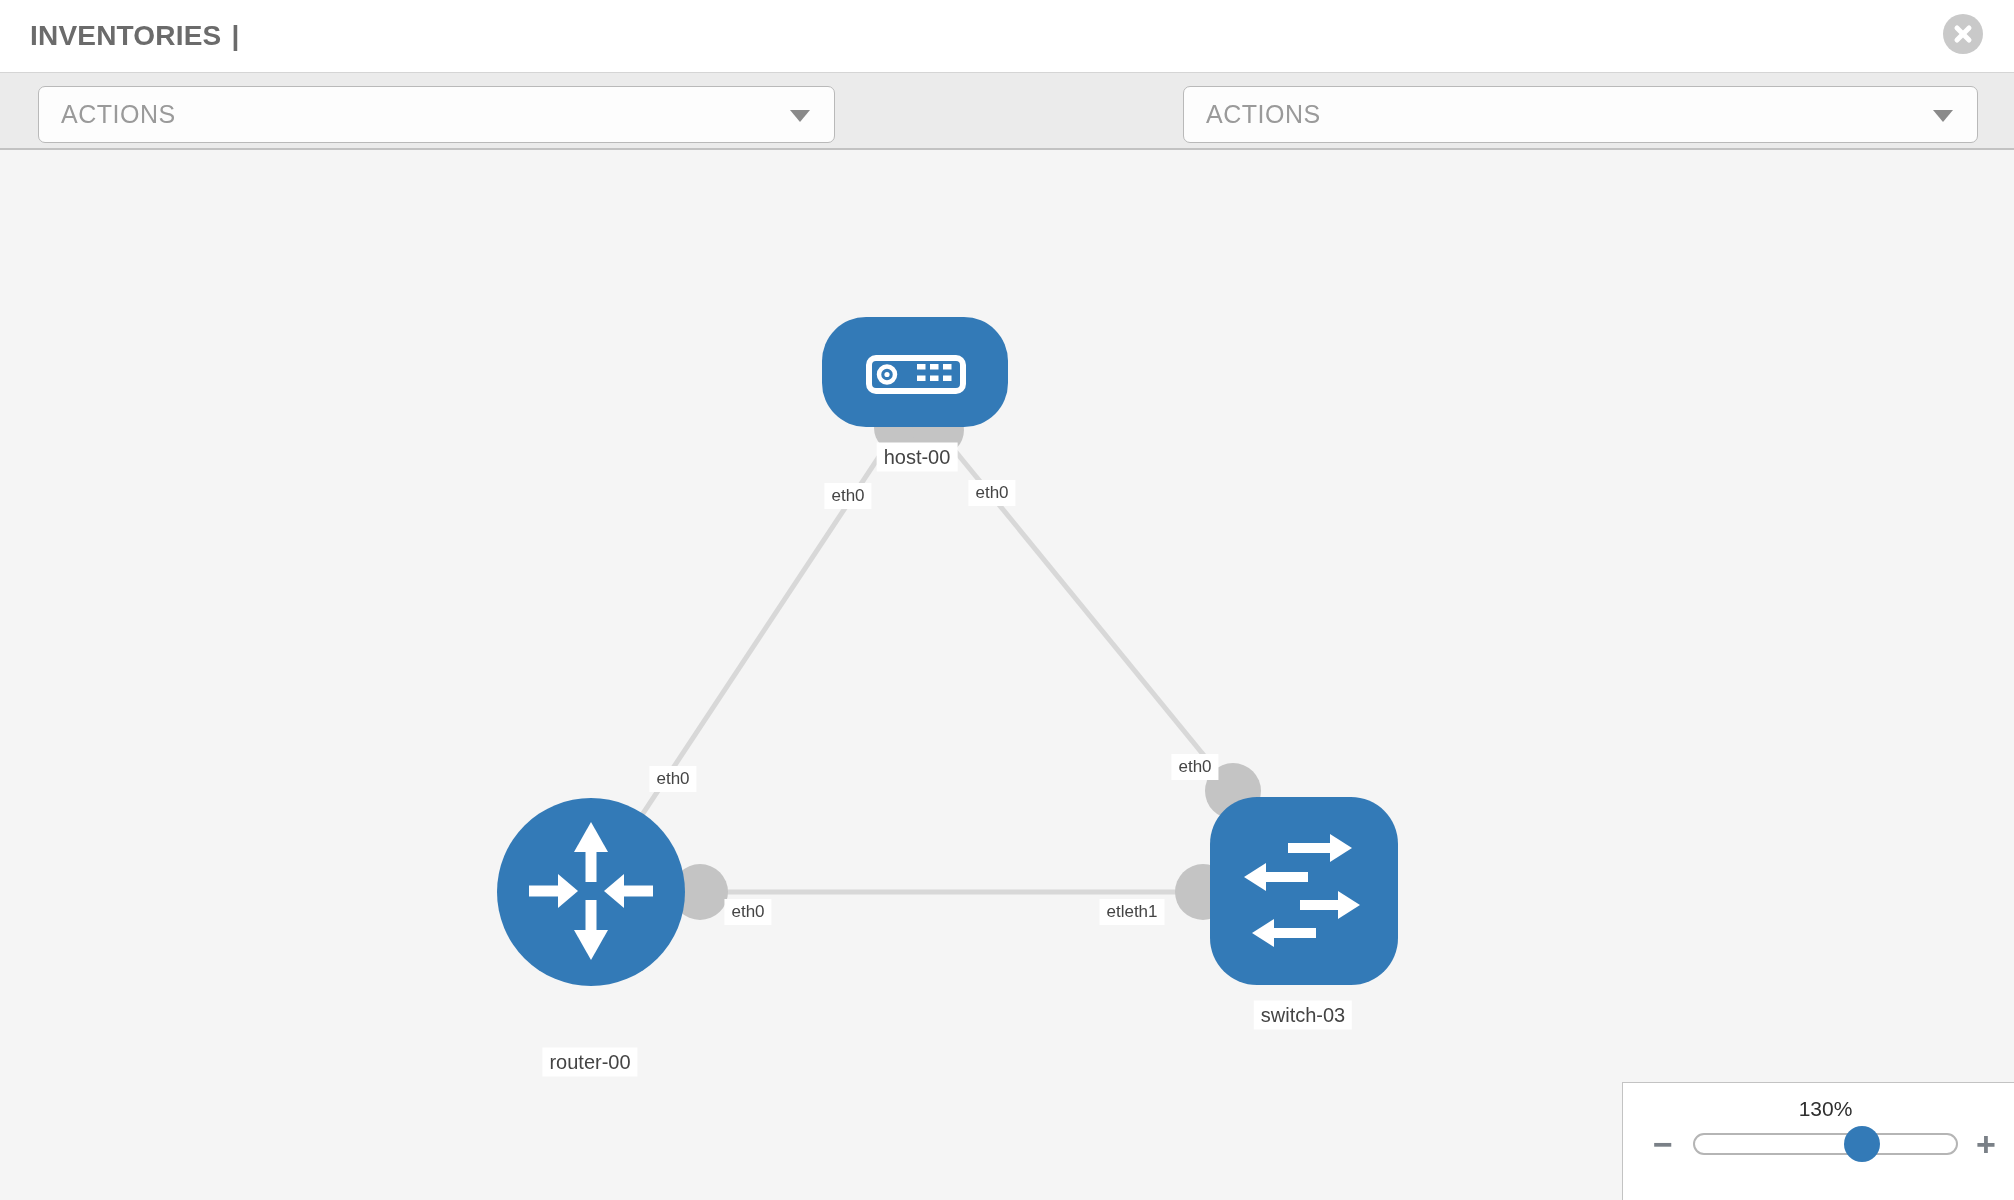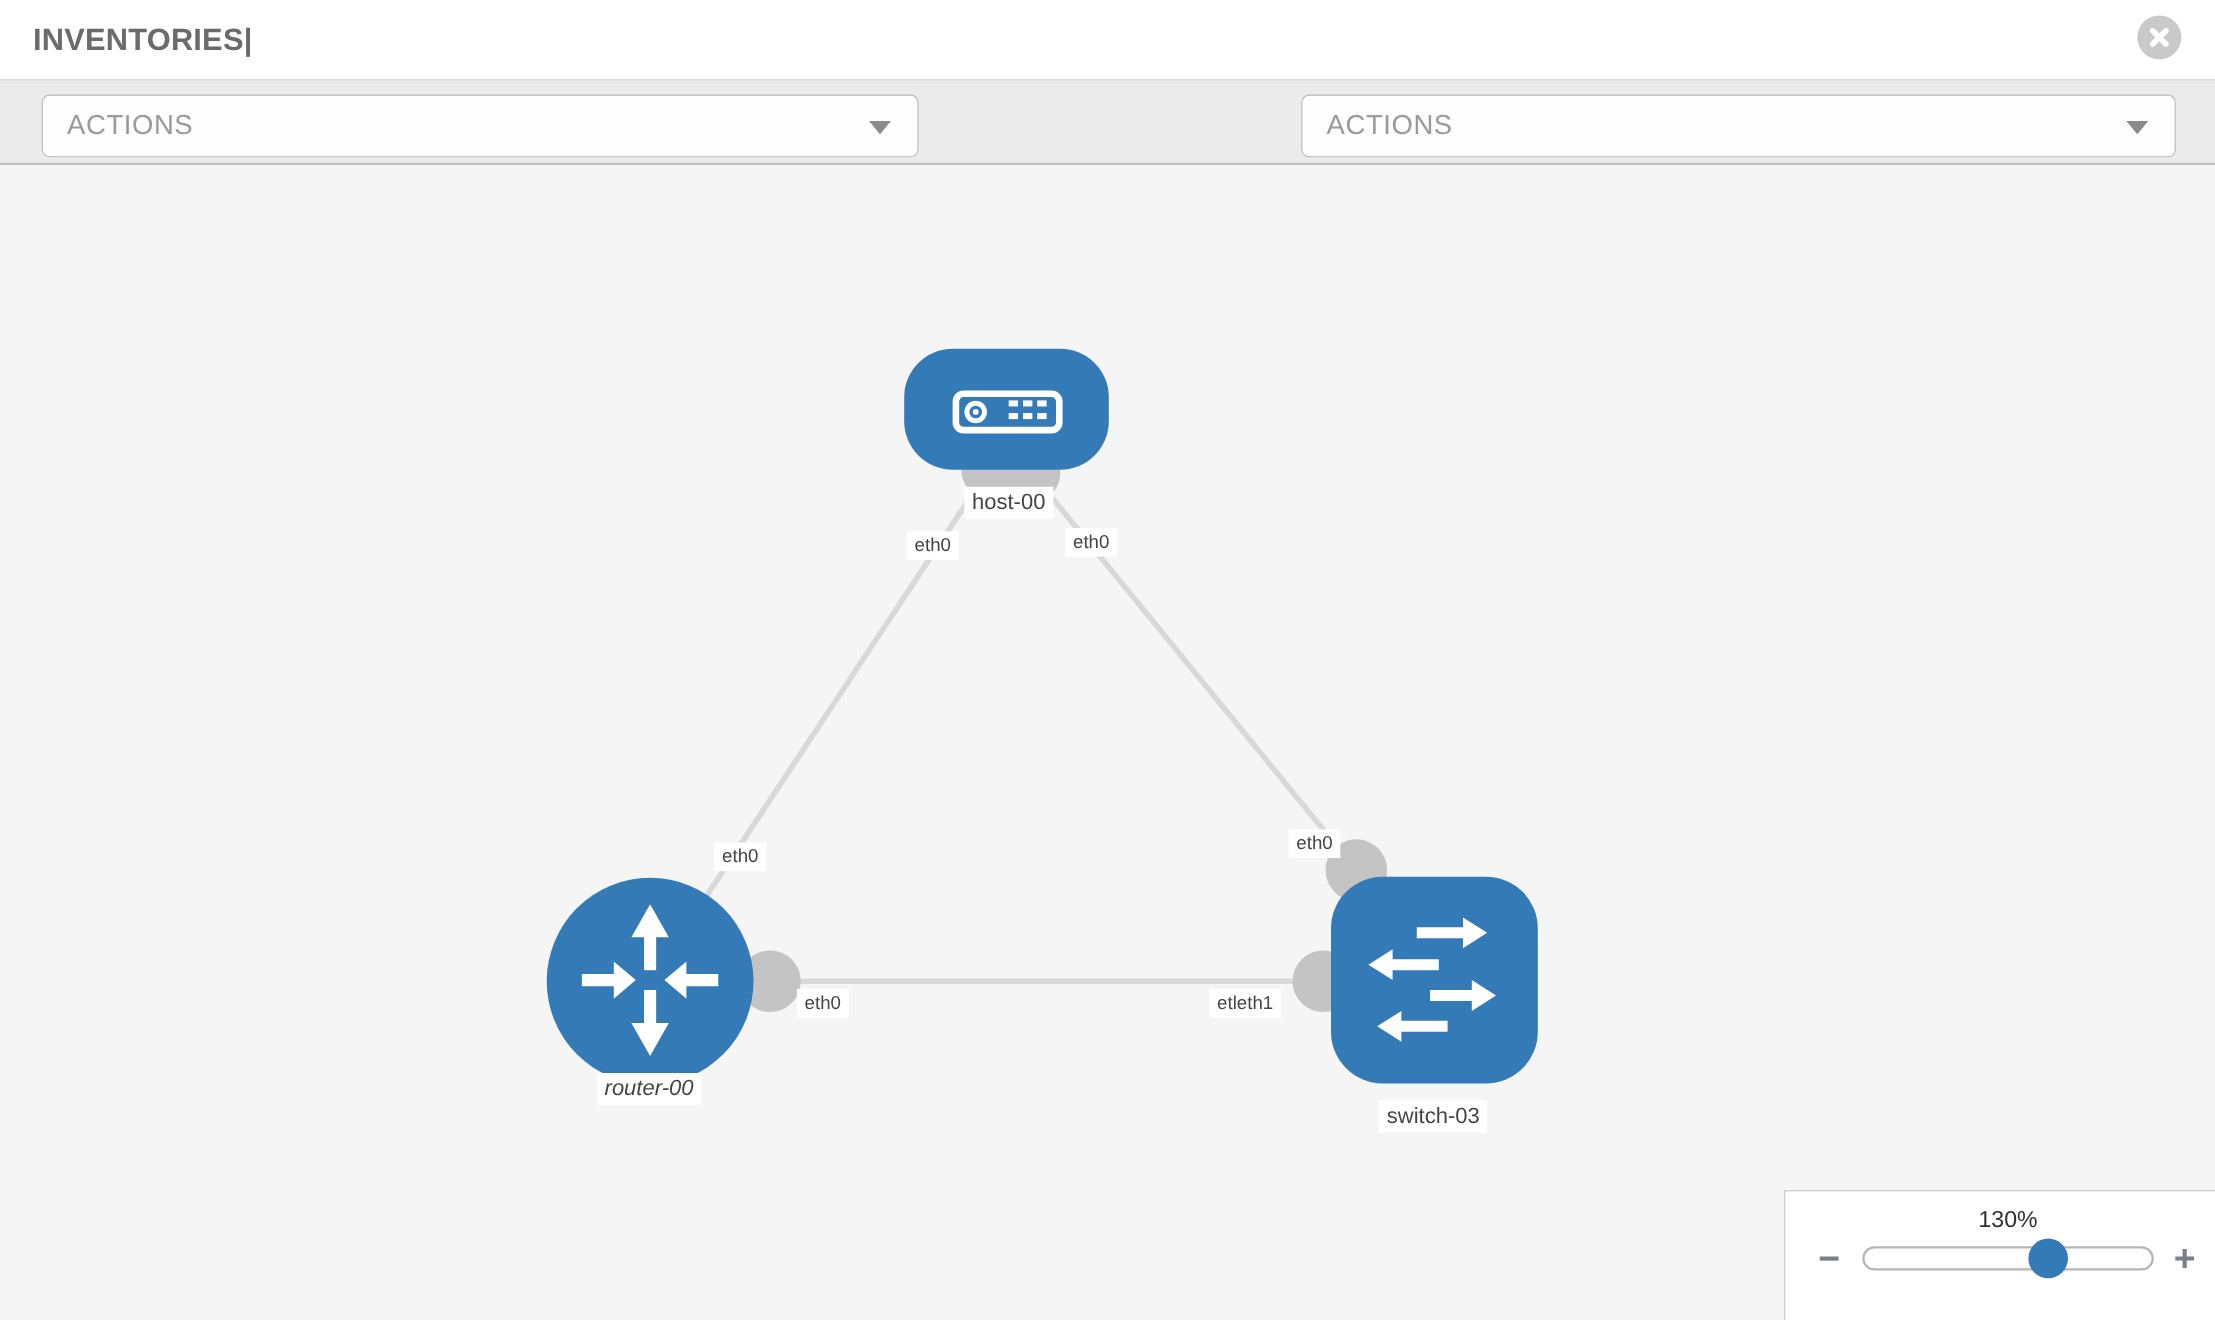--- a/index.html
+++ b/index.html
@@ -6,21 +6,21 @@
   html, body { width: 2014px; height: 1200px; overflow: hidden; }
   body { font-family: "Liberation Sans", sans-serif; background: #fff; position: relative; }
 
   
   .header {
     position: absolute; left: 0; top: 0; width: 2014px; height: 72px;
     background: #ffffff;
   }
   .page-title {
     position: absolute; left: 30px; top: 0; height: 72px;
-    display: flex; align-items: center; 
+    display: flex; align-items: center; gap: 10px;
     font-size: 28px; font-weight: 700; color: #6b6b6b; letter-spacing: 0.2px;
   }
   .close-btn {
     position: absolute; left: 1943px; top: 14px; width: 40px; height: 40px;
     border-radius: 50%; background: #c9c9c9; cursor: pointer;
     display: flex; align-items: center; justify-content: center;
   }
   .close-btn svg { display: block; }
 
   
@@ -196,21 +196,21 @@
         <polygon points="1266,713 1266,741 1244,727" stroke="none"></polygon>
         <line x1="1300" y1="755" x2="1340" y2="755"></line>
         <polygon points="1338,741 1338,769 1360,755" stroke="none"></polygon>
         <line x1="1316" y1="783" x2="1272" y2="783"></line>
         <polygon points="1274,769 1274,797 1252,783" stroke="none"></polygon>
       </g>
     </g>
   </svg>
 
   <div class="chip node-label" style="left:917px; top:307px;">host-00</div>
-  <div class="chip node-label" style="left:590px; top:840px;font-style:italic;">router-00</div>
+  <div class="chip node-label" style="left:590px; top:912px;">router-00</div>
   <div class="chip node-label" style="left:1303px; top:865px;">switch-03</div>
 
   <div class="chip iface-label" style="left:848px;  top:318px;">eth0</div>
   <div class="chip iface-label" style="left:992px;  top:315px;">eth0</div>
   <div class="chip iface-label" style="left:673px;  top:601px;">eth0</div>
   <div class="chip iface-label" style="left:1195px; top:589px;">eth0</div>
   <div class="chip iface-label" style="left:748px;  top:734px;">eth0</div>
   <div class="chip iface-label" style="left:1132px; top:734px;">etleth1</div>
 </div>
 

